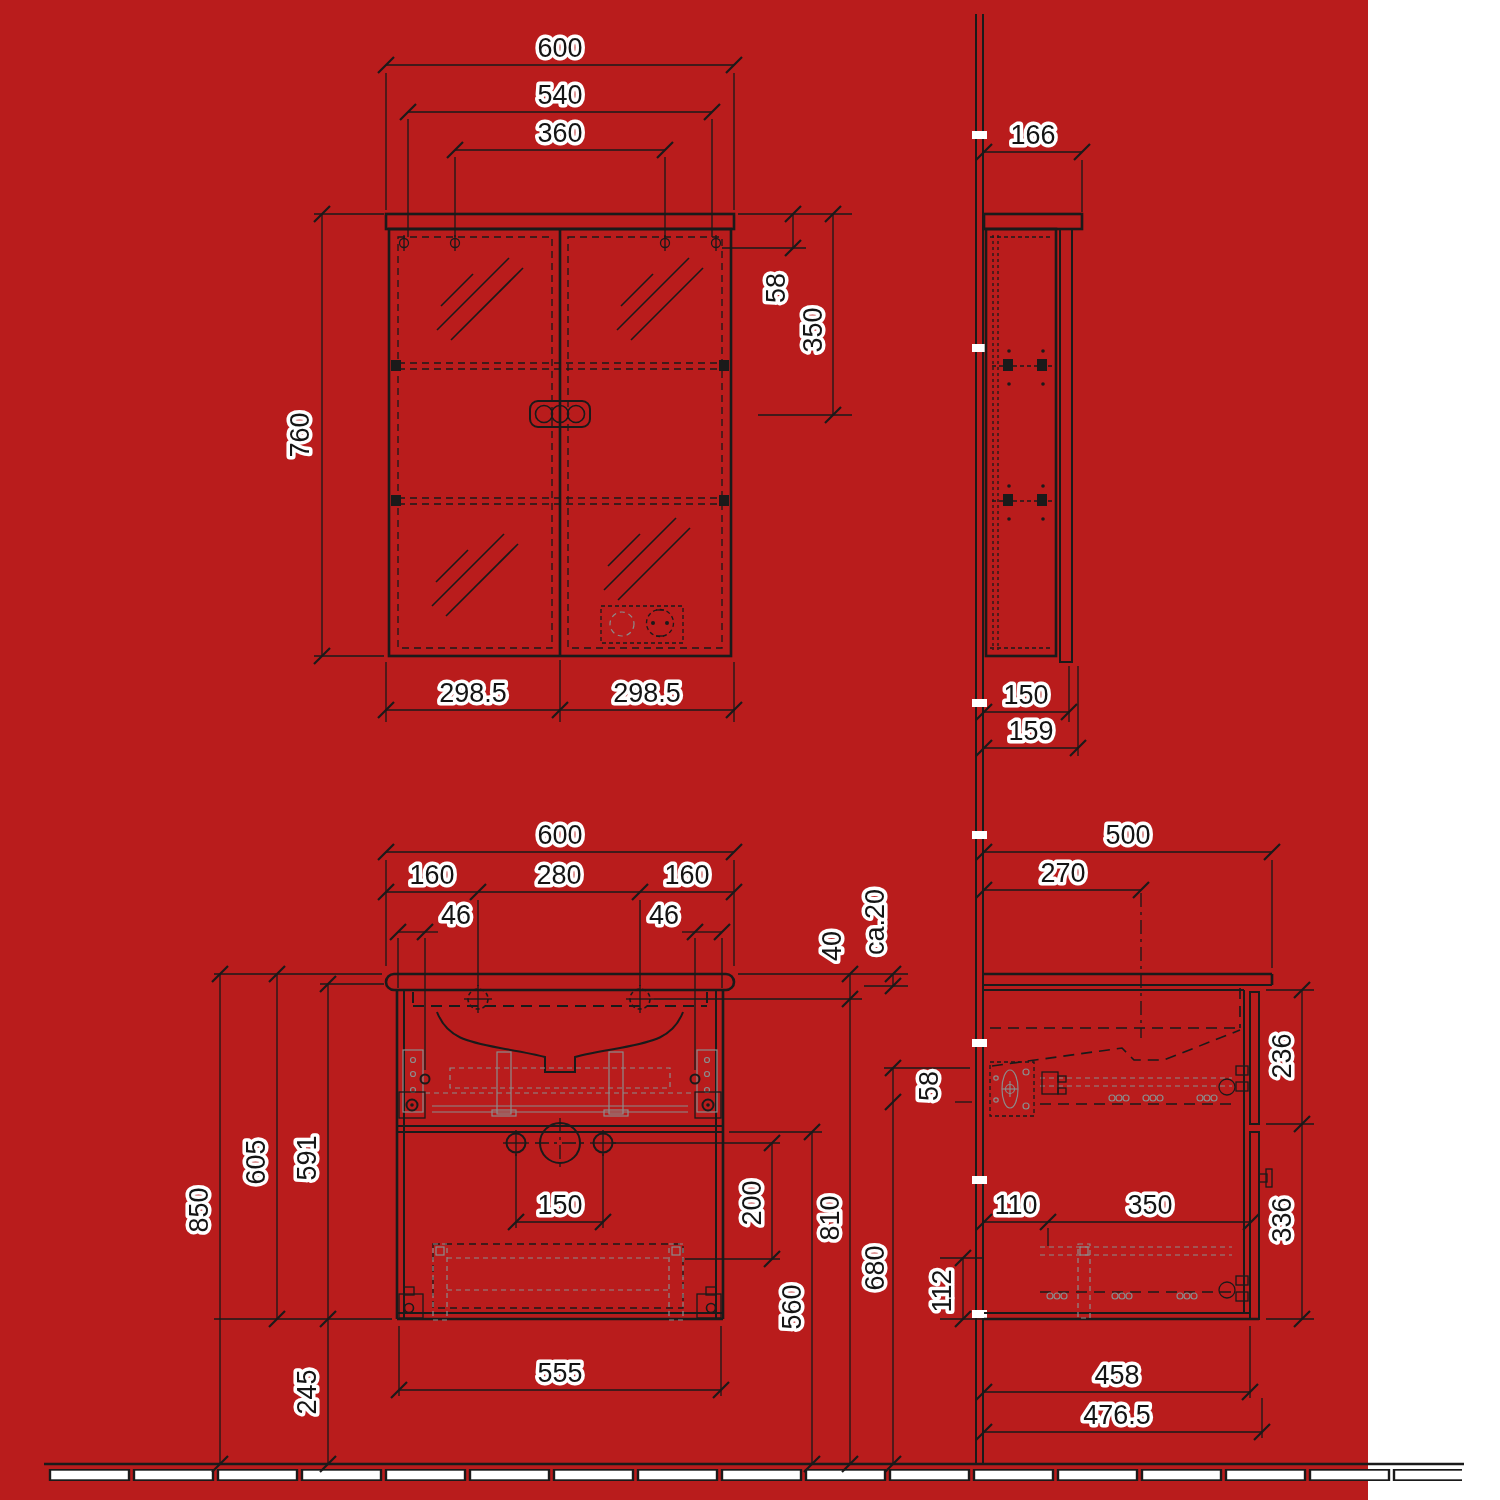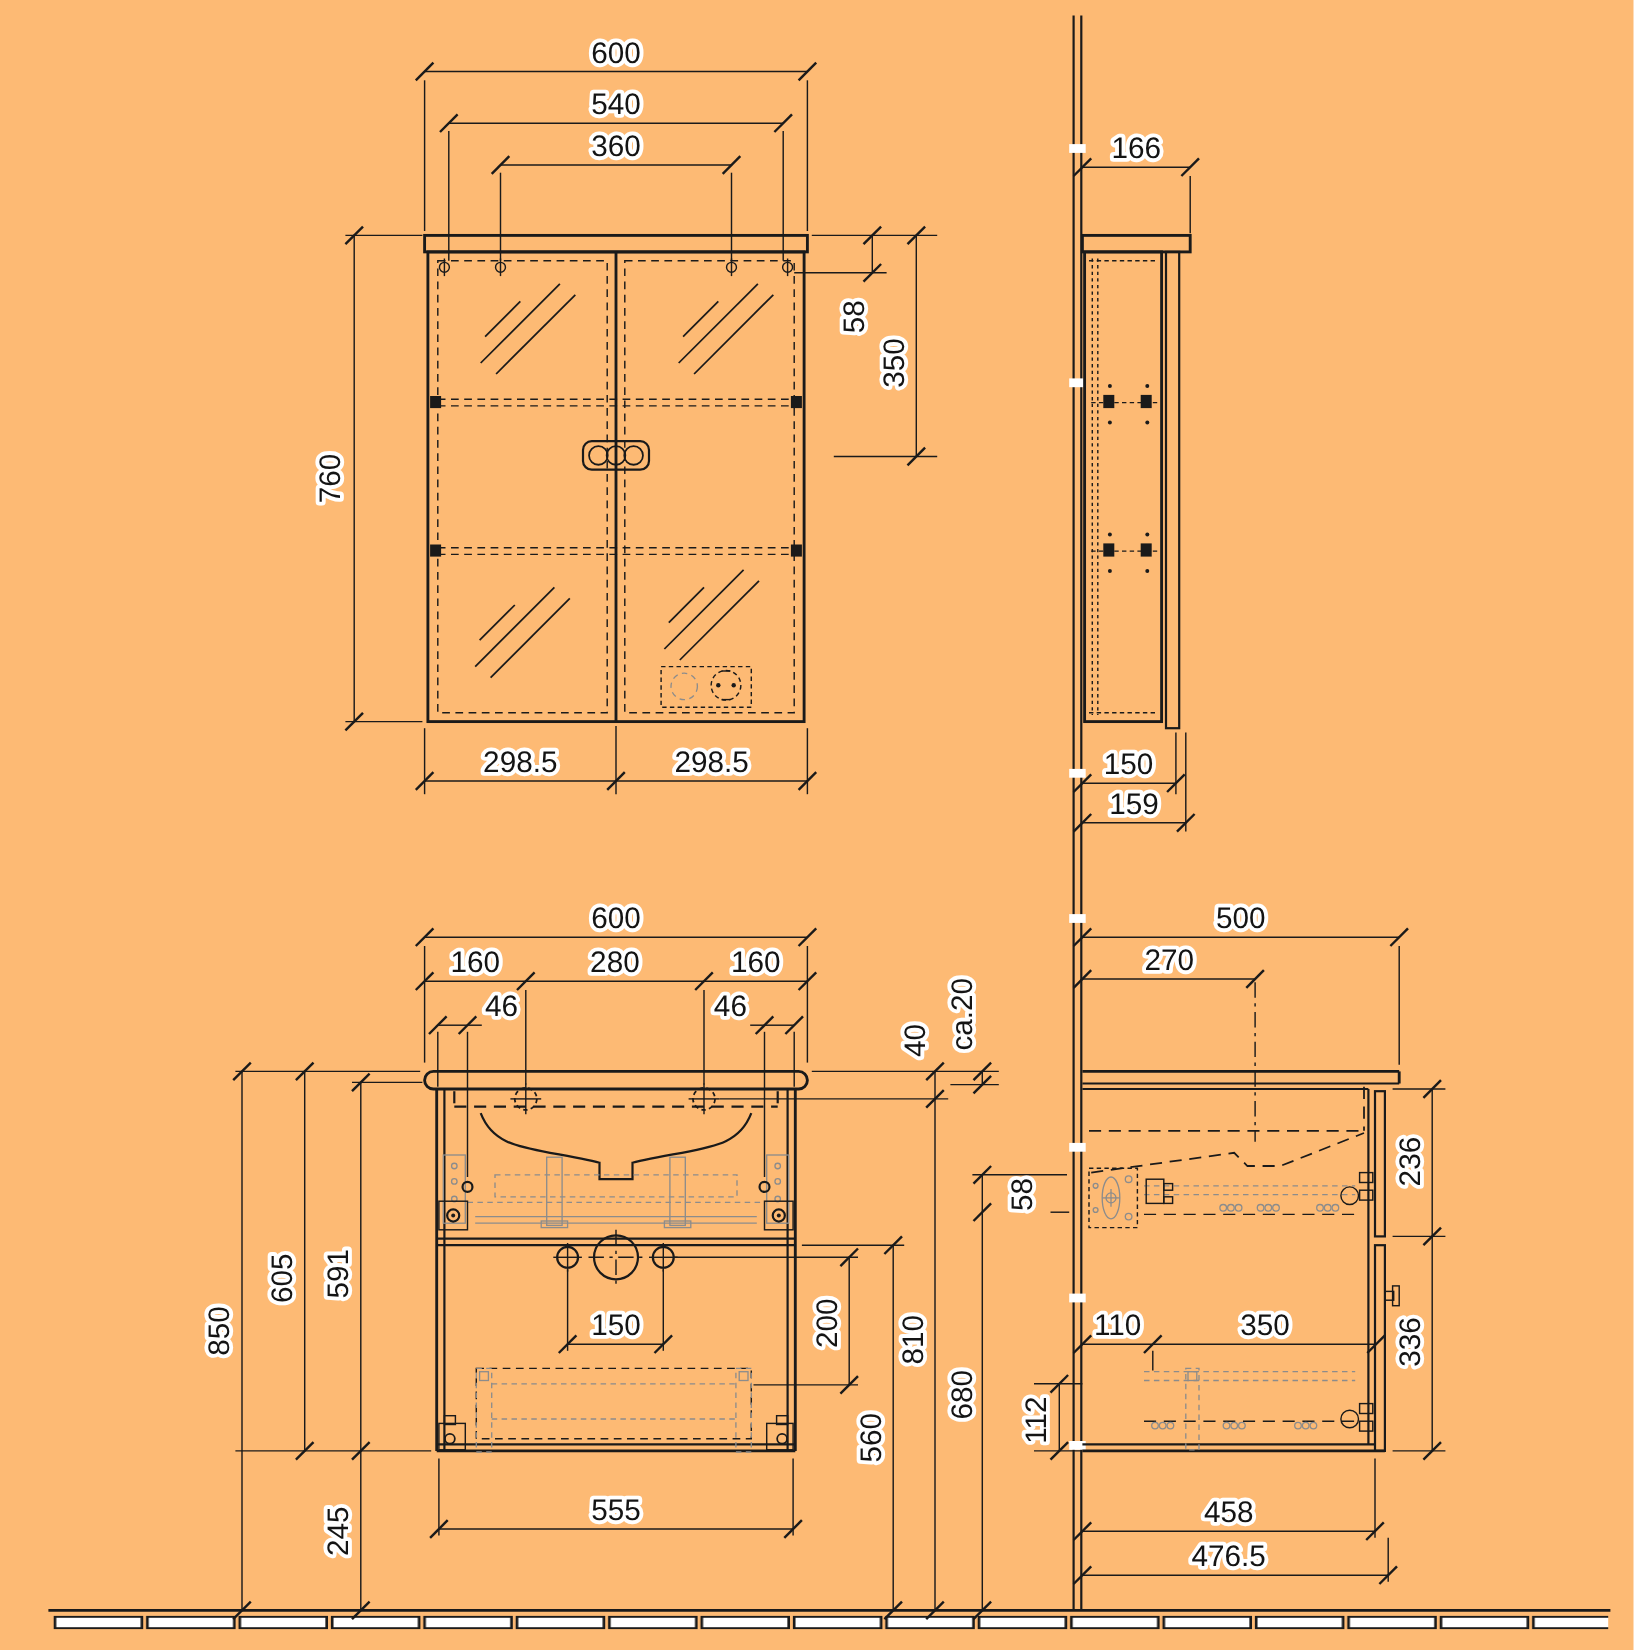--- a/index.html
+++ b/index.html
@@ -1,16 +1,16 @@
 <!DOCTYPE html>
 <html><head>
 <meta charset="utf-8">
 <style>
   html,body{margin:0;padding:0;background:#fff;}
-  .page{width:1485px;height:1500px;position:relative;background:#fdba74;}
+  .page{width:1368px;height:1500px;position:relative;background:#b91c1c;}
   svg{display:block;}
   .s25{stroke:#1a1a1a;stroke-width:2.6;fill:none;}
   .s2{stroke:#1a1a1a;stroke-width:2;fill:none;}
   .s16{stroke:#1a1a1a;stroke-width:1.6;fill:none;}
   .s13{stroke:#1a1a1a;stroke-width:1.3;fill:none;}
   .dashA{stroke-dasharray:7 5;}
   .dashB{stroke-dasharray:11 7;}
   .dashC{stroke-dasharray:4 3;}
   .dashD{stroke-dasharray:3 3;}
   .cdot{stroke-dasharray:14 5 3 5;}

